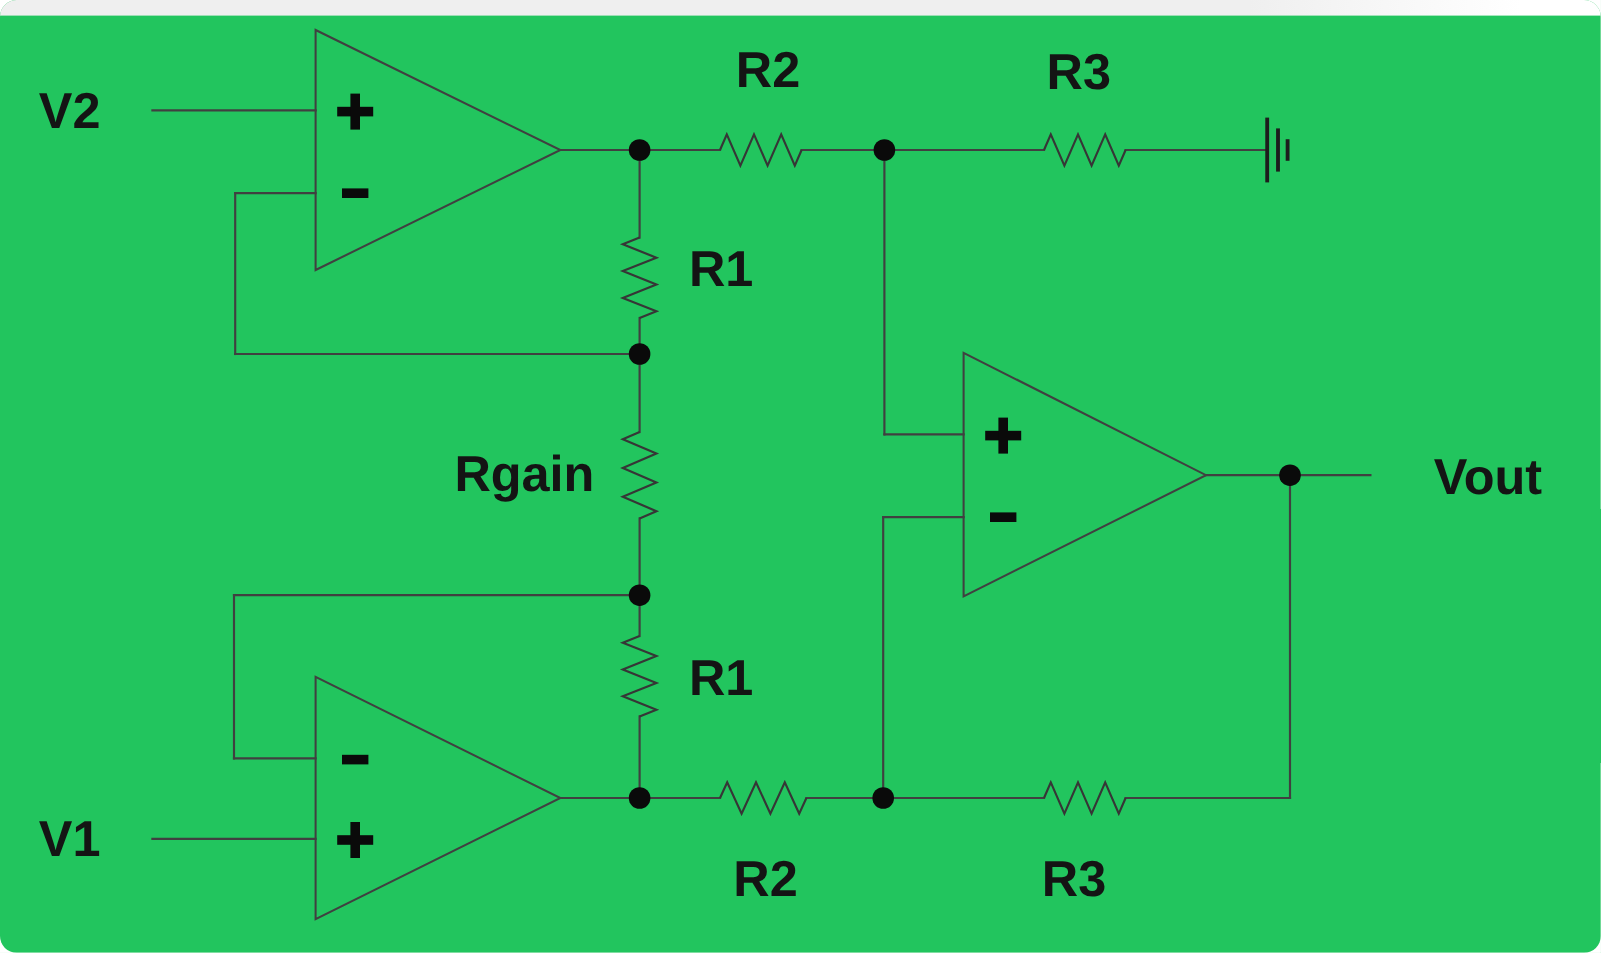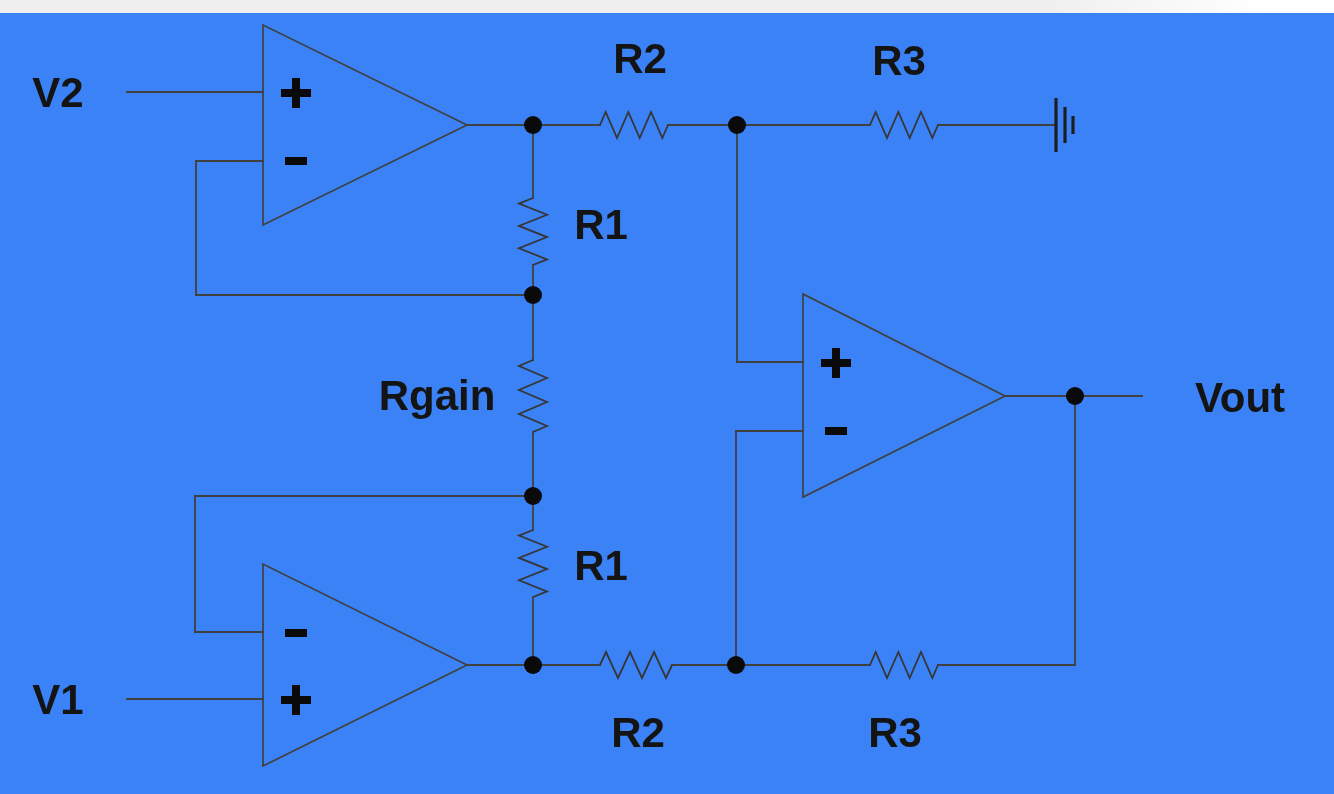--- a/index.html
+++ b/index.html
@@ -1,17 +1,17 @@
 <!DOCTYPE html>
 <html><head>
 <meta charset="utf-8">
 <style>
   html,body{margin:0;padding:0;background:#ffffff;}
   body{font-family:"Liberation Sans",sans-serif;}
-  #stage{position:relative;width:1334px;height:794px;background:#3b82f6;overflow:hidden;}
+  #stage{position:relative;width:1334px;height:794px;background:#22c55e;overflow:hidden;border-radius:14px;}
   #schematic-svg{position:absolute;left:0;top:0;}
   .lbl{fill:#141414;font-family:"Liberation Sans",sans-serif;font-weight:700;font-size:42px;}
   .sign{fill:#0a0a0a;}
   .wire{stroke:#404040;stroke-width:1.8;fill:none;stroke-linecap:square;}
   .res{stroke:#363636;stroke-width:1.8;fill:none;stroke-linejoin:miter;}
   .tri{stroke:#404040;stroke-width:1.7;fill:none;stroke-linejoin:miter;}
   .dot{fill:#0a0a0a;stroke:none;}
   .gnd{stroke:#1d1d1d;stroke-width:3.2;fill:none;}
 </style>
 </head>

